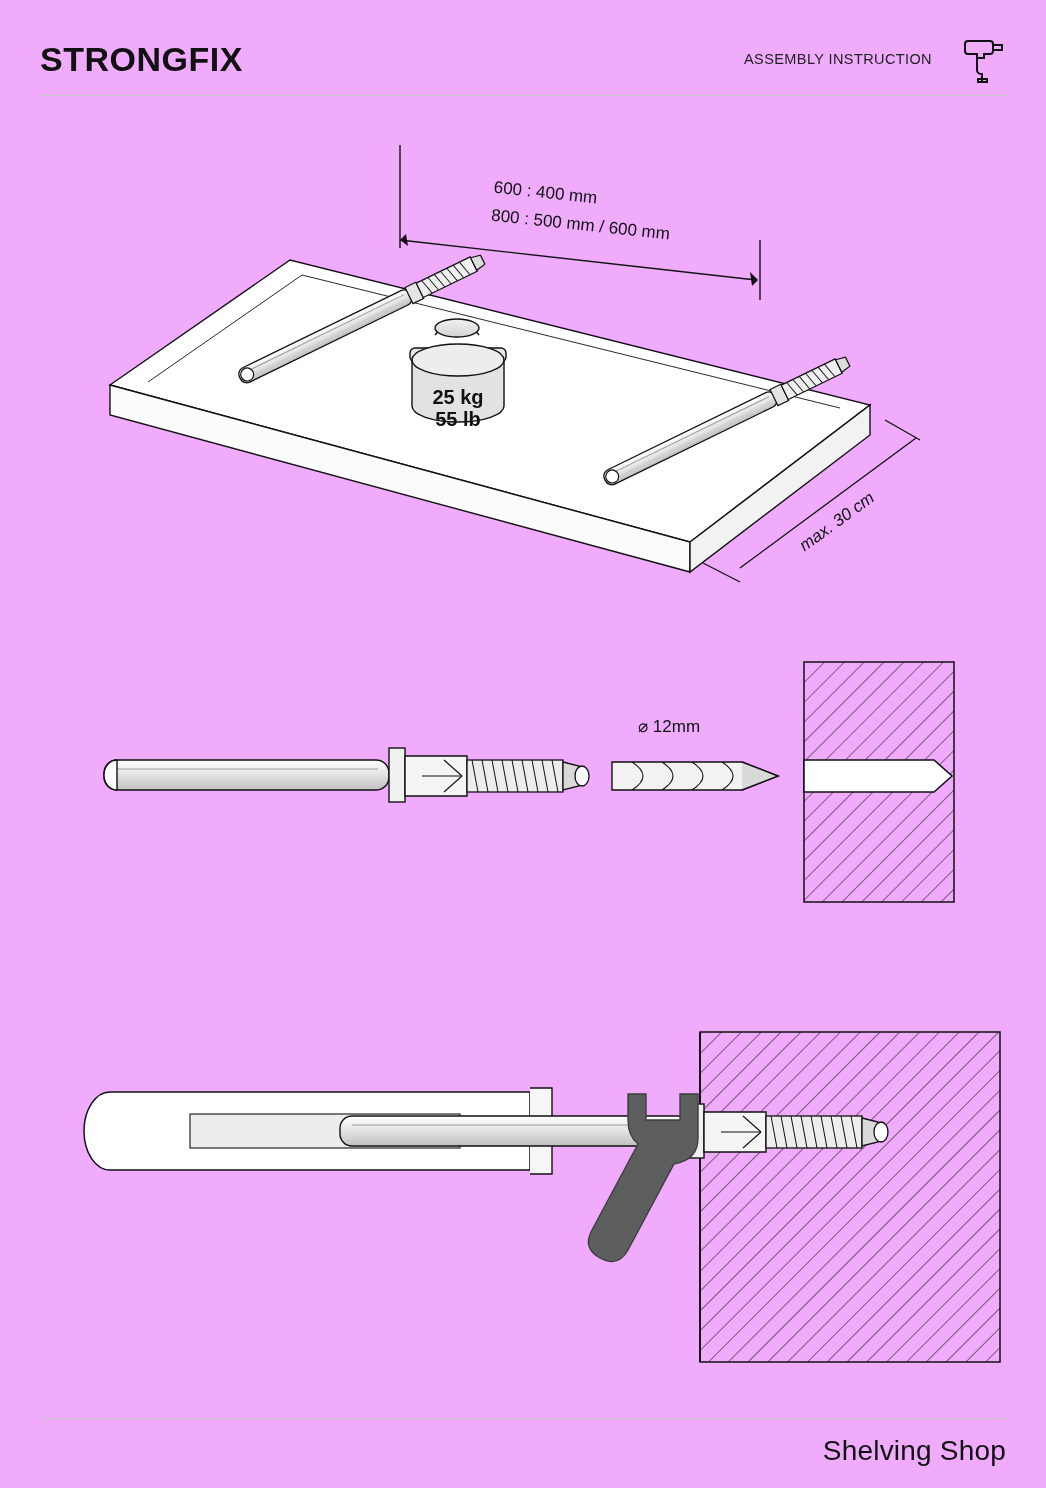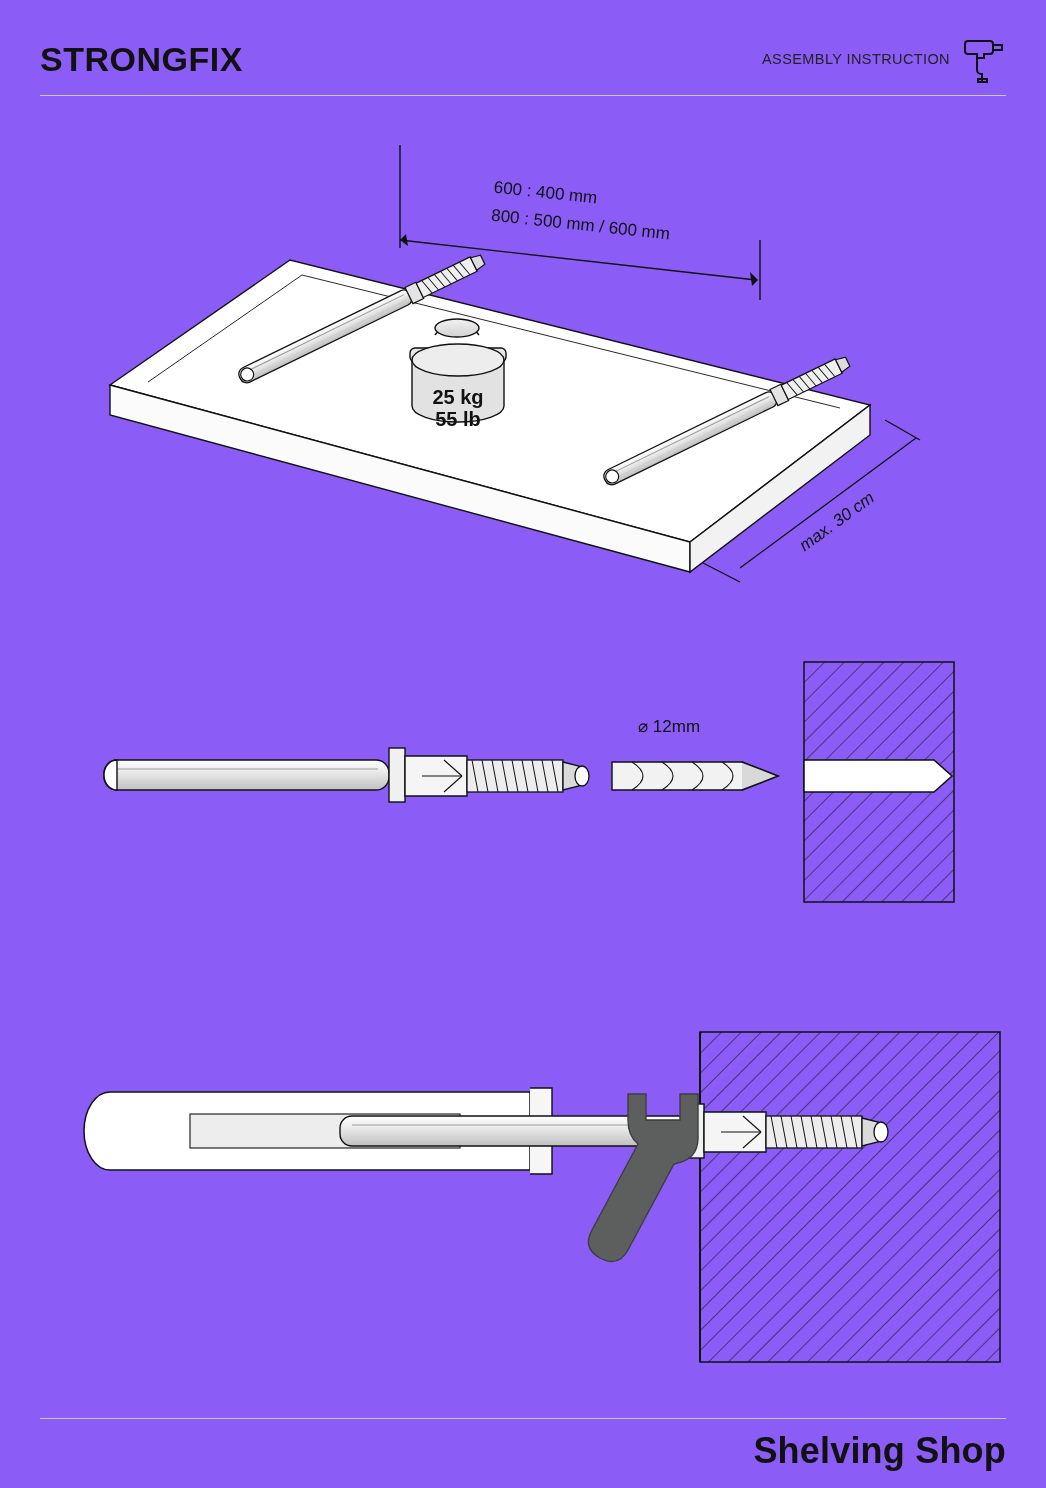--- a/index.html
+++ b/index.html
@@ -8,21 +8,21 @@
     background: #ffffff;
   }
   body {
     font-family: "Liberation Sans", sans-serif;
     color: #1a1a1a;
   }
   .page {
     position: relative;
     width: 1046px;
     height: 1488px;
-    background: #8b5cf6;
+    background: #f0abfc;
     overflow: hidden;
   }
 
   
   .header {
     position: absolute;
     left: 40px;
     top: 24px;
     width: 966px;
     height: 70px;
@@ -32,21 +32,21 @@
   }
   .brand-title {
     font-size: 34px;
     font-weight: bold;
     letter-spacing: 0.5px;
     color: #111111;
   }
   .header-right {
     display: flex;
     align-items: center;
-    gap: 14px;
+    gap: 32px;
   }
   .header-sub {
     font-size: 14.5px;
     letter-spacing: 0.4px;
     color: #222222;
   }
   .header-rule {
     position: absolute;
     left: 40px;
     top: 95px;
@@ -68,22 +68,22 @@
     position: absolute;
     left: 40px;
     top: 1428px;
     width: 966px;
     height: 46px;
     display: flex;
     align-items: center;
     justify-content: flex-end;
   }
   .footer-brand {
-    font-size: 36px;
-    font-weight: bold;
+    font-size: 28px;
+    font-weight: normal;
     color: #111111;
     letter-spacing: 0.2px;
   }
 
   
   .figure {
     position: absolute;
   }
   #figure-shelf  { left: 40px;  top: 120px;  width: 966px; height: 500px; }
   #figure-parts  { left: 44px;  top: 650px;  width: 966px; height: 310px; }

